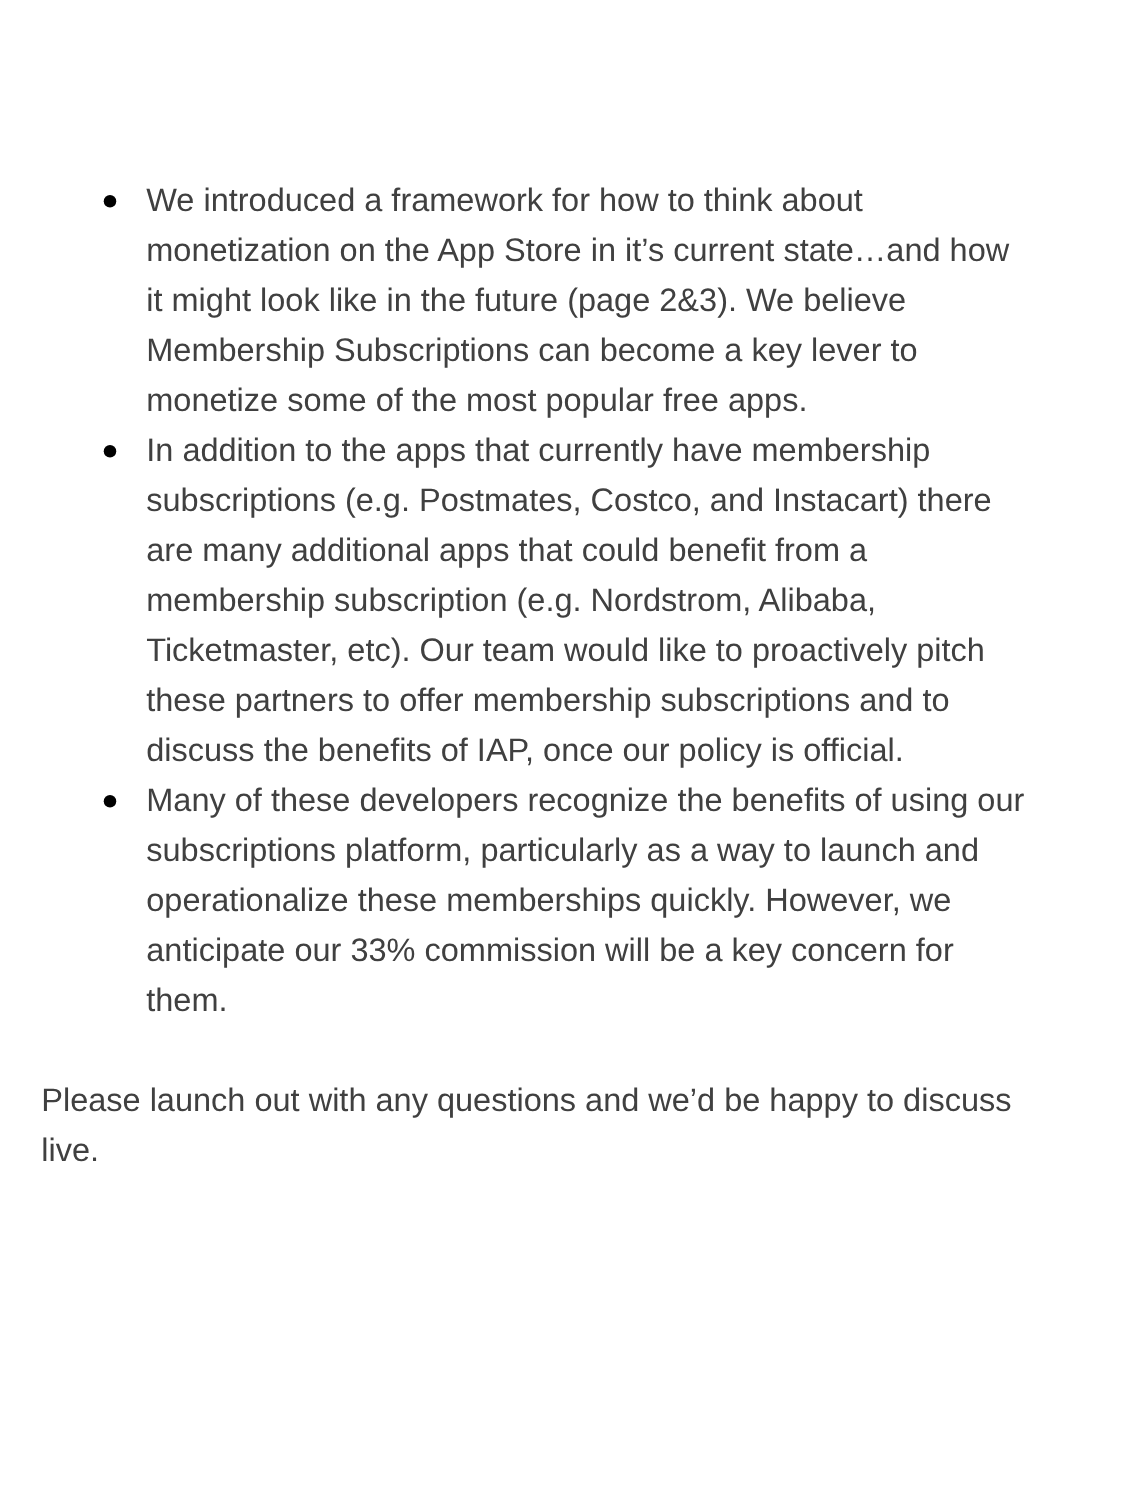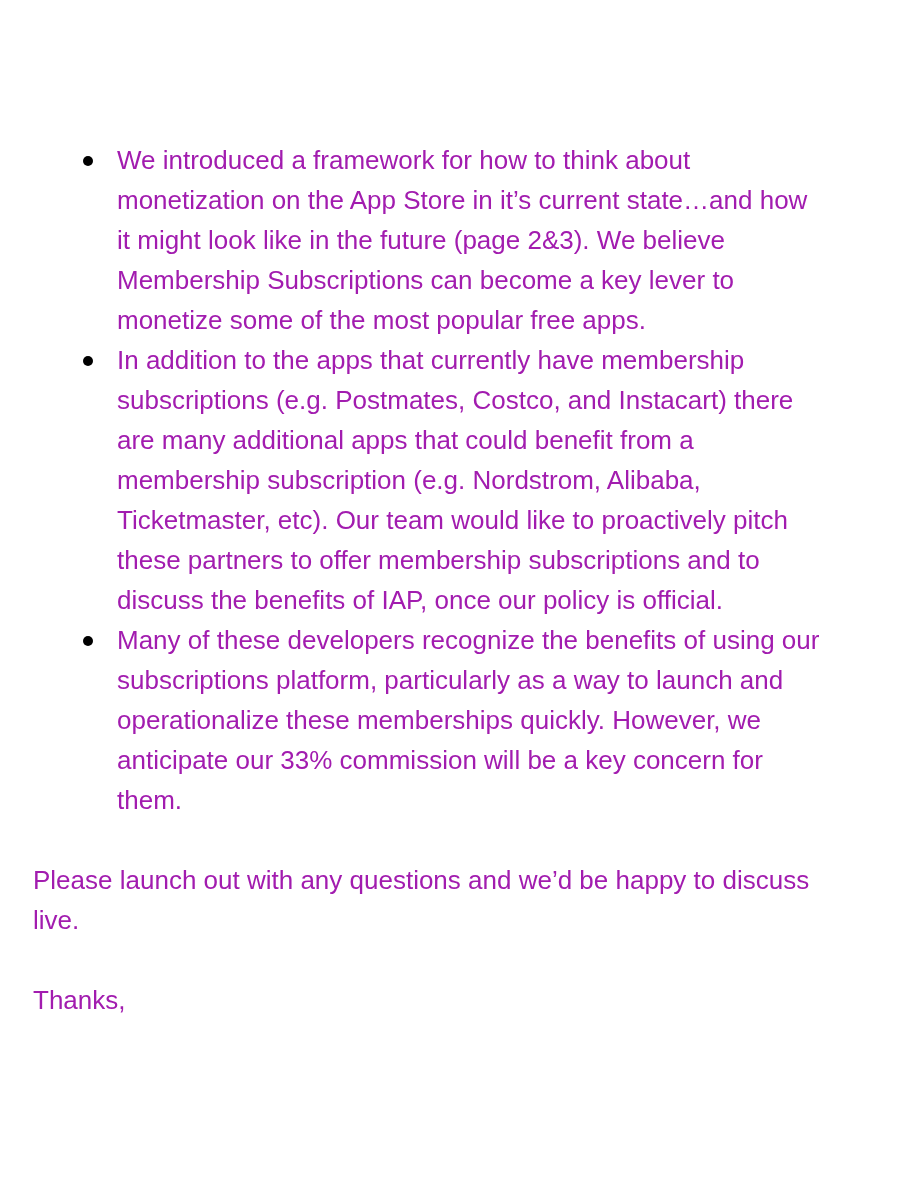--- a/index.html
+++ b/index.html
@@ -14,21 +14,21 @@
   }
   .page {
     box-sizing: border-box;
     width: 902px;
     height: 1200px;
     background: #ffffff;
     padding: 140px 0 0 33px;
     font-family: "Liberation Sans", "DejaVu Sans", sans-serif;
     font-size: 26px;
     line-height: 40px;
-    color: #a21caf;
+    color: #404040;
   }
   .bullets {
     list-style: none;
     margin: 0;
     padding: 0;
   }
   .bullet {
     position: relative;
     padding-left: 84px;
   }
@@ -83,15 +83,14 @@
 operationalize these memberships quickly. However, we
 anticipate our 33% commission will be a key concern for
 them.</div>
     </li>
   </ul>
 
   <div class="closing">Please launch out with any questions and we’d be happy to discuss
 live.</div>
 
   <div class="signature-block">
-    <div class="sig-line">Thanks,</div>
   </div>
 </div>
 
 </body></html>

